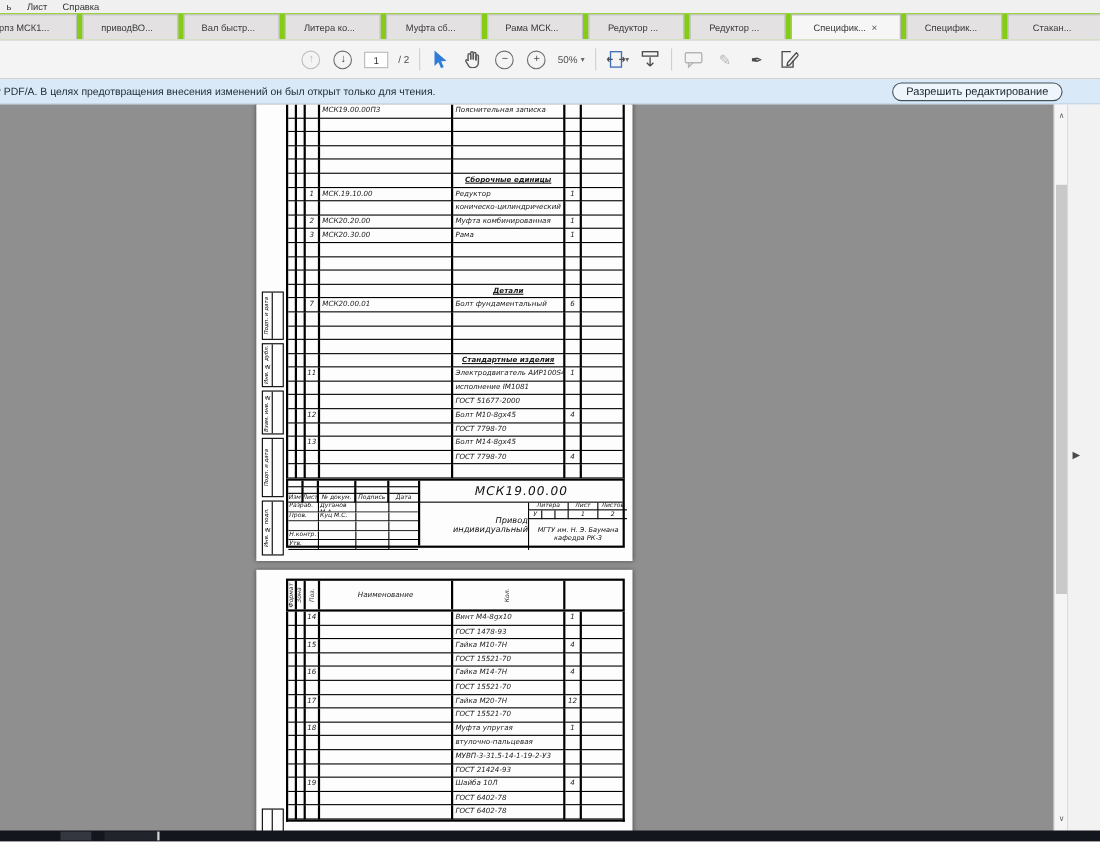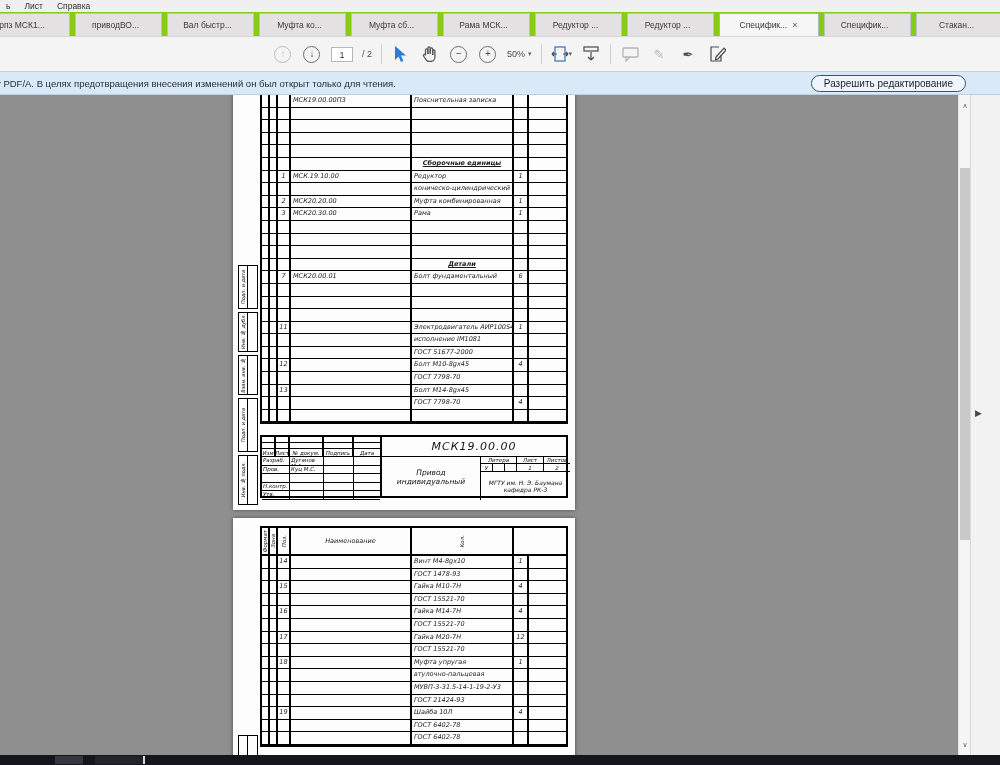--- a/index.html
+++ b/index.html
@@ -65,21 +65,21 @@
   .p1m div.mblock:nth-of-type(2){ top:225px; height:40px; }
   .p1m div.mblock:nth-of-type(3){ top:268px; height:40px; }
   .p1m div.mblock:nth-of-type(4){ top:311px; height:54px; }
   .p1m div.mblock:nth-of-type(5){ top:368px; height:50px; }
 
   
   .tb { position:absolute; left:27px; top:348px; width:308px; height:63px; border:2px solid #000; background:#fdfdfd; }
   .tb div { position:absolute; font:italic 5.5px "DejaVu Sans", sans-serif; color:#111; overflow:hidden; } .tb .bb { border-bottom:1px solid #000; } .tb .br { border-right:2px solid #000; }
   .tb .cell { display:flex; align-items:center; justify-content:center; text-align:center; }
   .tb-docnum { left:118px; top:0; width:186px; height:20px; border-left:2px solid #000; border-bottom:1px solid #000; display:flex; align-items:center; justify-content:center; font:italic 11px "DejaVu Sans", sans-serif !important; letter-spacing:1px; }
-  .tb-title { left:118px; top:20px; width:100px; height:39px; border-left:2px solid #000; display:flex; align-items:center; justify-content:center; font:italic 7.5px "DejaVu Sans", sans-serif !important; text-align:center; }
+  .tb-title { left:118px; top:20px; width:100px; height:39px; border-left:2px solid #000; display:flex; align-items:center; justify-content:center; font:italic 7.5px "DejaVu Sans", sans-serif !important; text-align:right; }
 
   
   .vscroll { position:absolute; left:958px; top:95px; width:12px; height:660px; background:#f5f5f5; border-left:1px solid #e2e2e2; }
   .sbtn { position:absolute; left:0; width:12px; height:15px; color:#606060; font-size:7px; text-align:center; line-height:15px; }
   .sthumb { position:absolute; left:1px; top:73px; width:10px; height:372px; background:#c9c9c9; }
   .rpanel { position:absolute; left:970px; top:95px; width:30px; height:660px; background:#f3f2f2; border-left:1px solid #dcdada; }
   .rpanel .expander { position:absolute; left:4px; top:313px; font-size:9px; color:#4a4a4a; }
 
   
   .taskbar { position:absolute; left:0; top:755px; width:1000px; height:10px; background:#14161d; }
@@ -105,21 +105,21 @@
       </div>
       <div class="tab">
         <span>приводВО...</span>
         <span class="close"></span>
       </div>
       <div class="tab">
         <span>Вал быстр...</span>
         <span class="close"></span>
       </div>
       <div class="tab">
-        <span>Муфта ко...</span>
+        <span>Литера ко...</span>
         <span class="close"></span>
       </div>
       <div class="tab">
         <span>Муфта сб...</span>
         <span class="close"></span>
       </div>
       <div class="tab">
         <span>Рама МСК...</span>
         <span class="close"></span>
       </div>
@@ -410,20 +410,29 @@
             <div class="c-n"></div>
             <div class="c-q"></div>
             <div class="c-note"></div>
           </div>
           <div class="srow">
             <div class="c-f"></div>
             <div class="c-z"></div>
             <div class="c-p"></div>
             <div class="c-d"></div>
             <div class="c-n"></div>
+            <div class="c-q"></div>
+            <div class="c-note"></div>
+          </div>
+          <div class="srow sec">
+            <div class="c-f"></div>
+            <div class="c-z"></div>
+            <div class="c-p"></div>
+            <div class="c-d"></div>
+            <div class="c-n">Стандартные изделия</div>
             <div class="c-q"></div>
             <div class="c-note"></div>
           </div>
           <div class="srow">
             <div class="c-f"></div>
             <div class="c-z"></div>
             <div class="c-p">11</div>
             <div class="c-d"></div>
             <div class="c-n">Электродвигатель АИР100S4</div>
             <div class="c-q">1</div>

